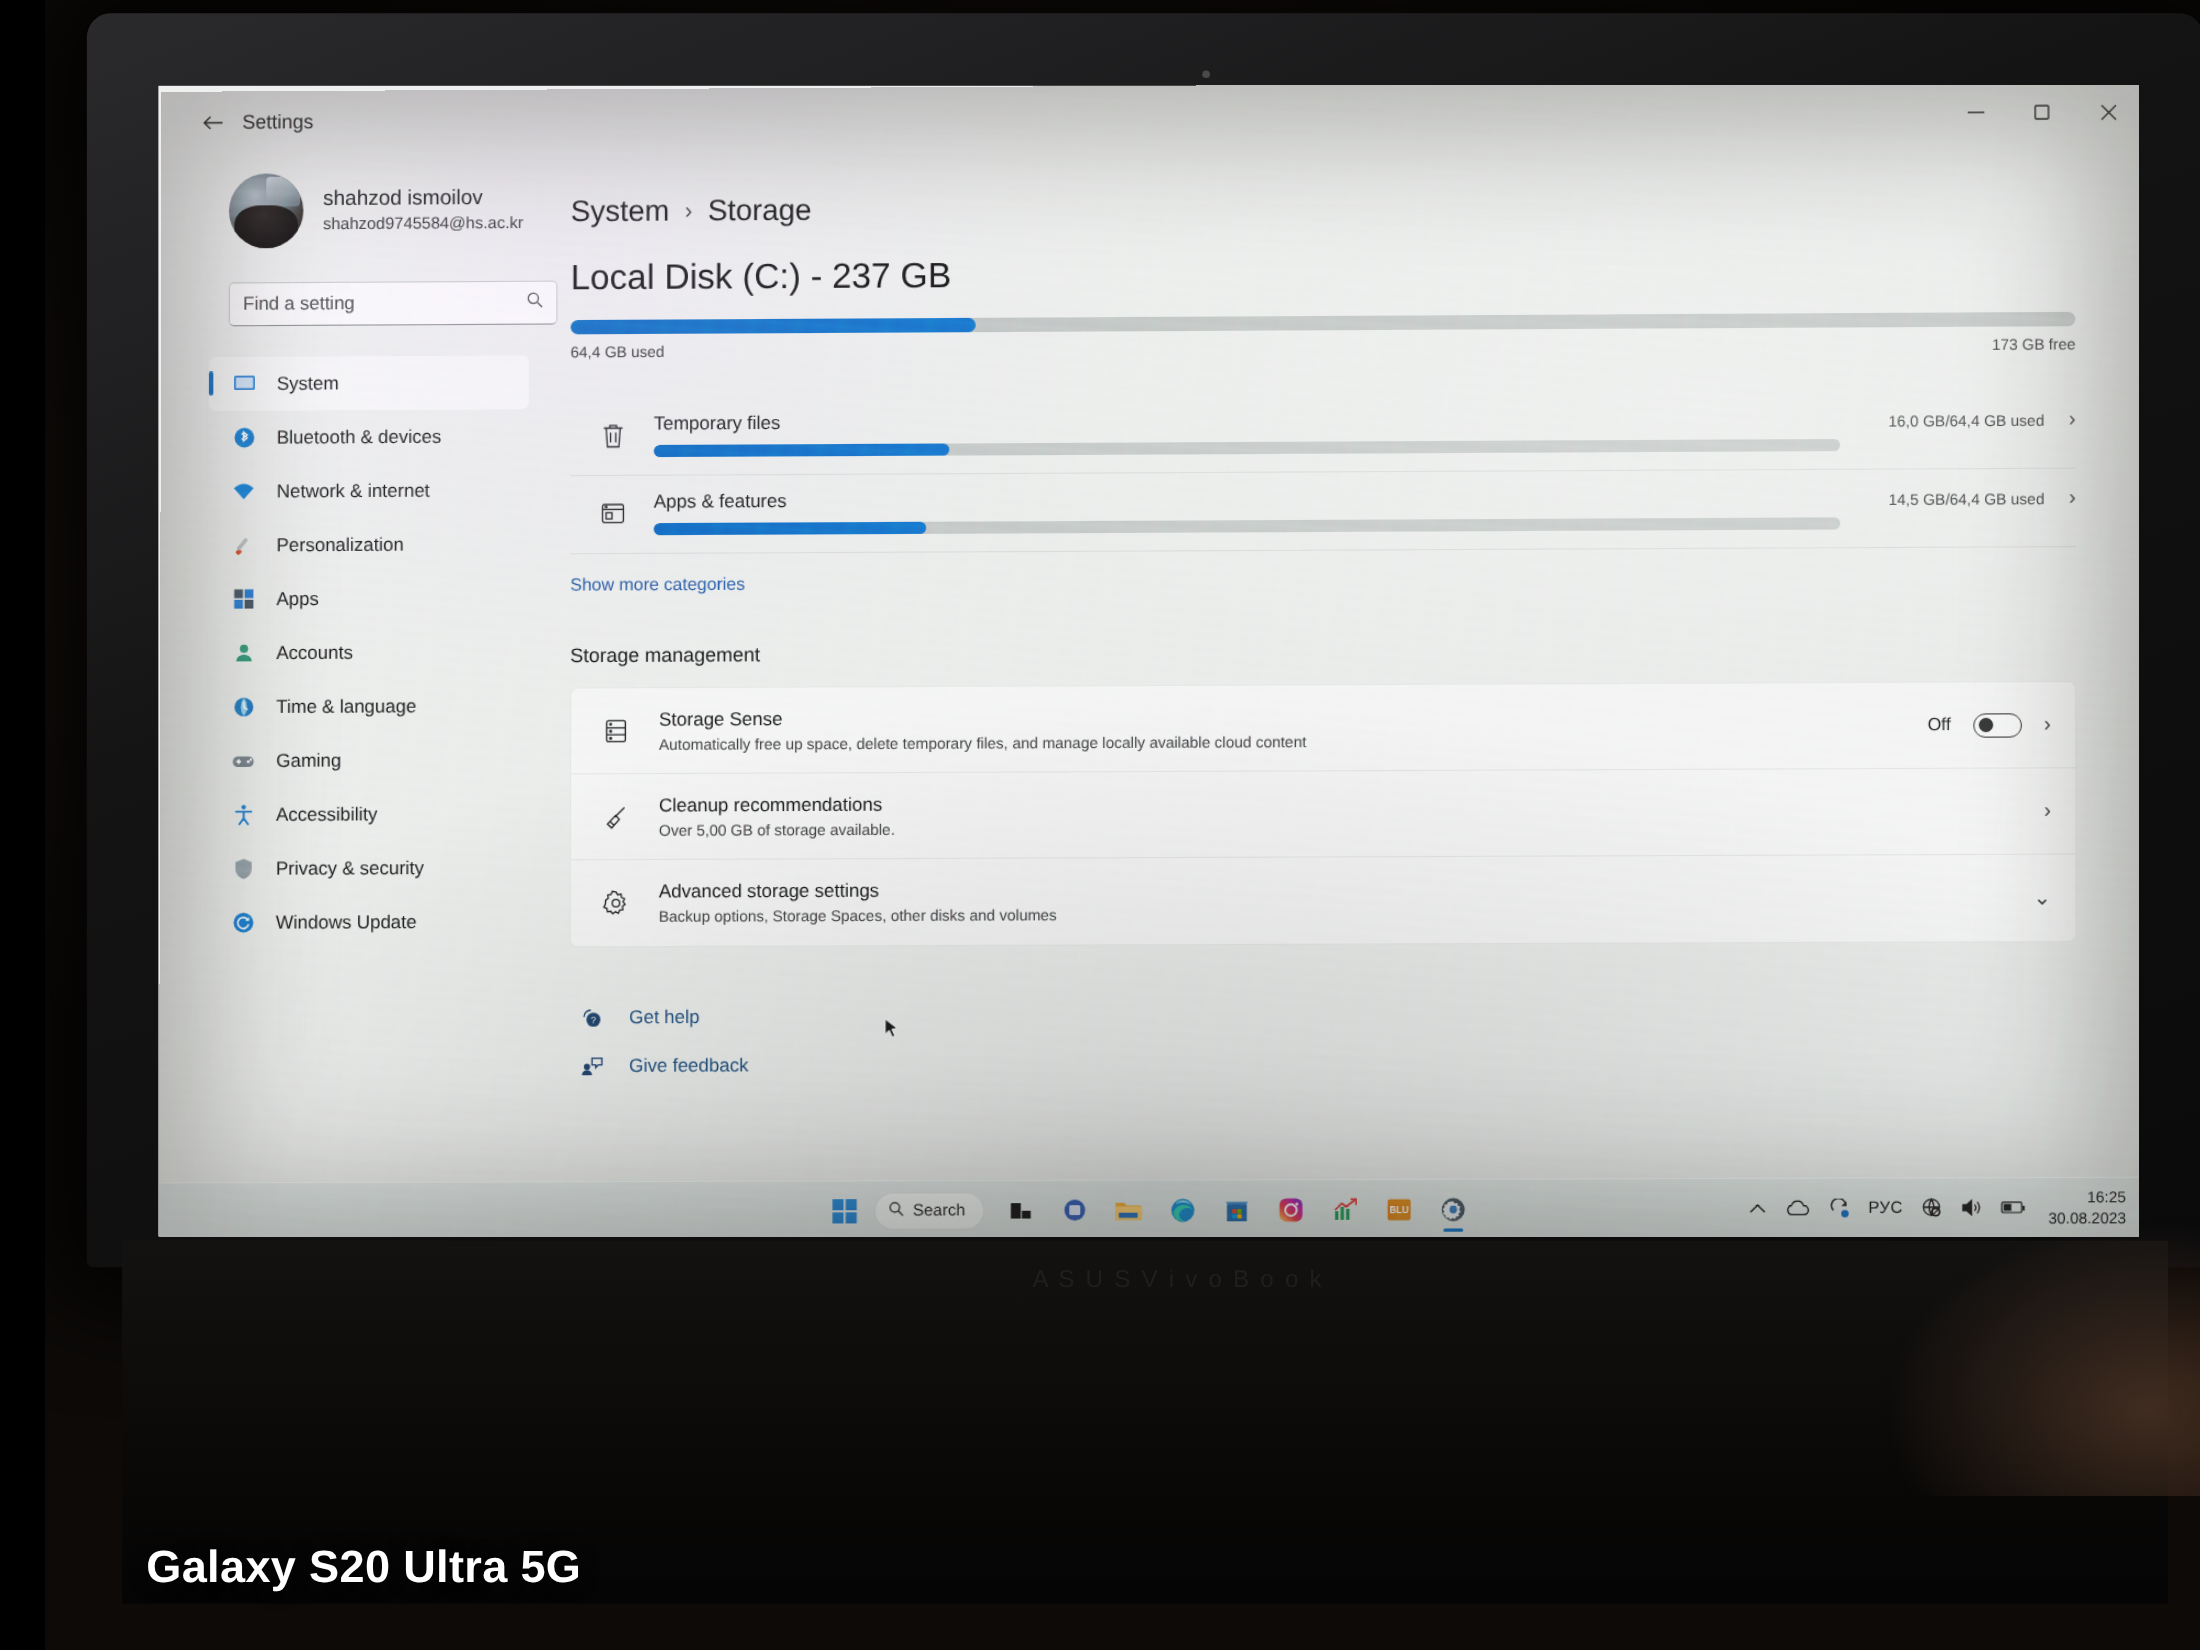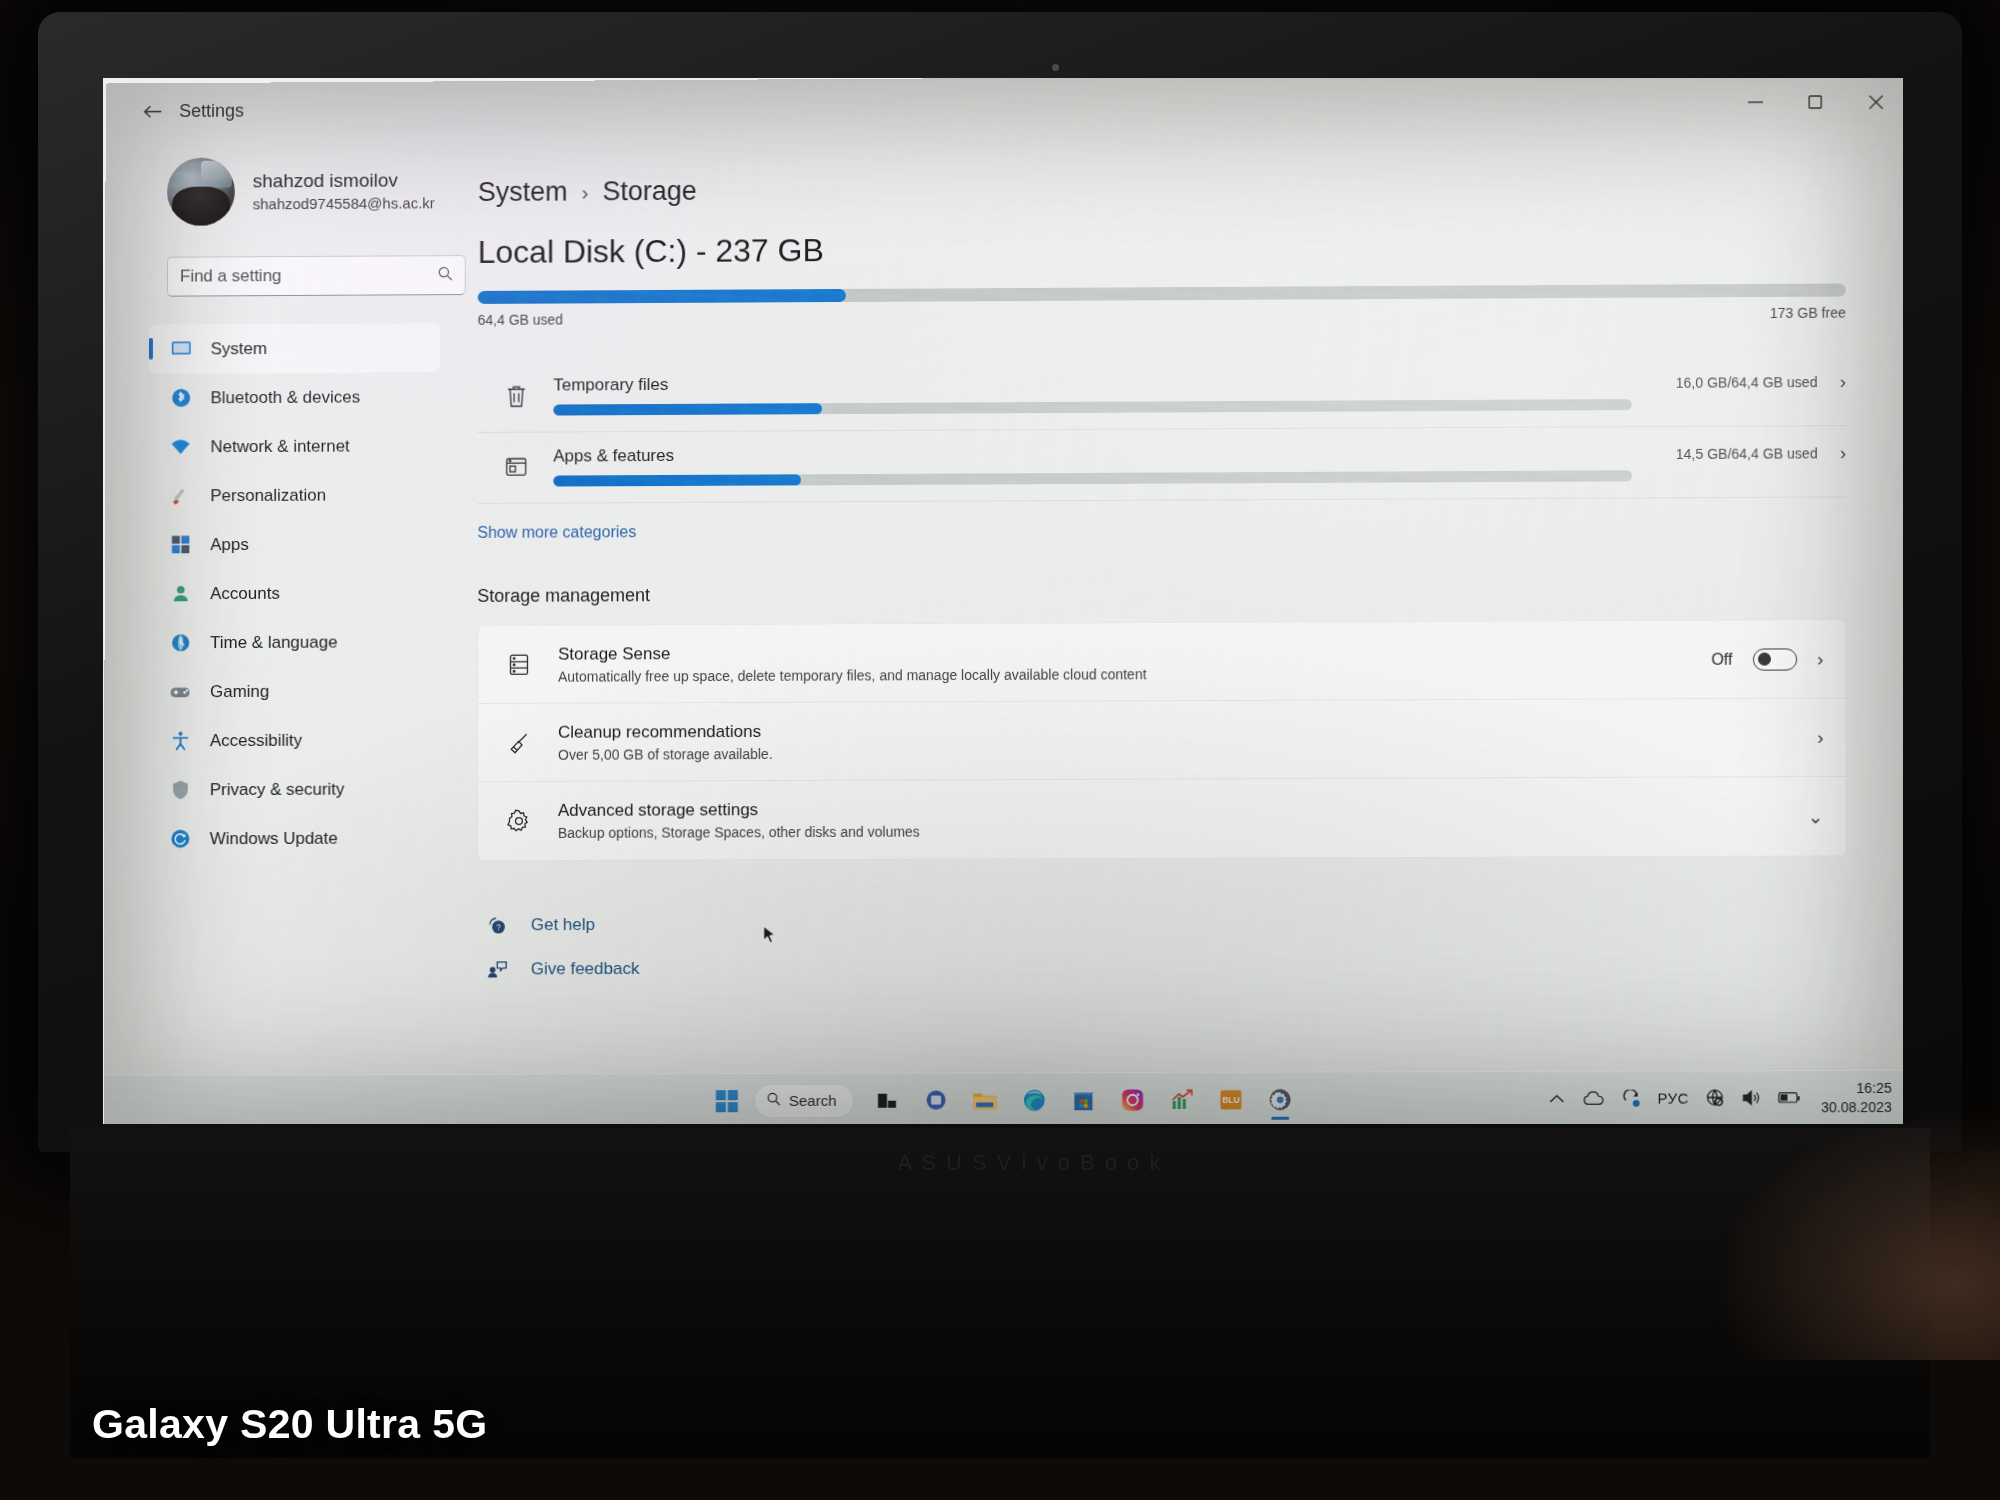--- a/index.html
+++ b/index.html
@@ -11,20 +11,21 @@
     font-family: "Liberation Sans", sans-serif;
     overflow: hidden;
   }
 
   
   #photo {
     position: absolute;
     inset: 0;
     background:
       radial-gradient(ellipse 60% 45% at 50% 35%, #3a2d25 0%, #241b16 45%, #0d0a08 100%);
+    margin-left: 41px;
   }
 
   
   #laptop {
     position: absolute;
     left: 38px; top: 12px;
     width: 1924px; height: 1140px;
     background: linear-gradient(160deg, #2a2a2c 0%, #131314 40%, #0a0a0b 100%);
     border-radius: 22px 22px 6px 6px;
     box-shadow: 0 0 90px 30px rgba(0,0,0,0.85);

